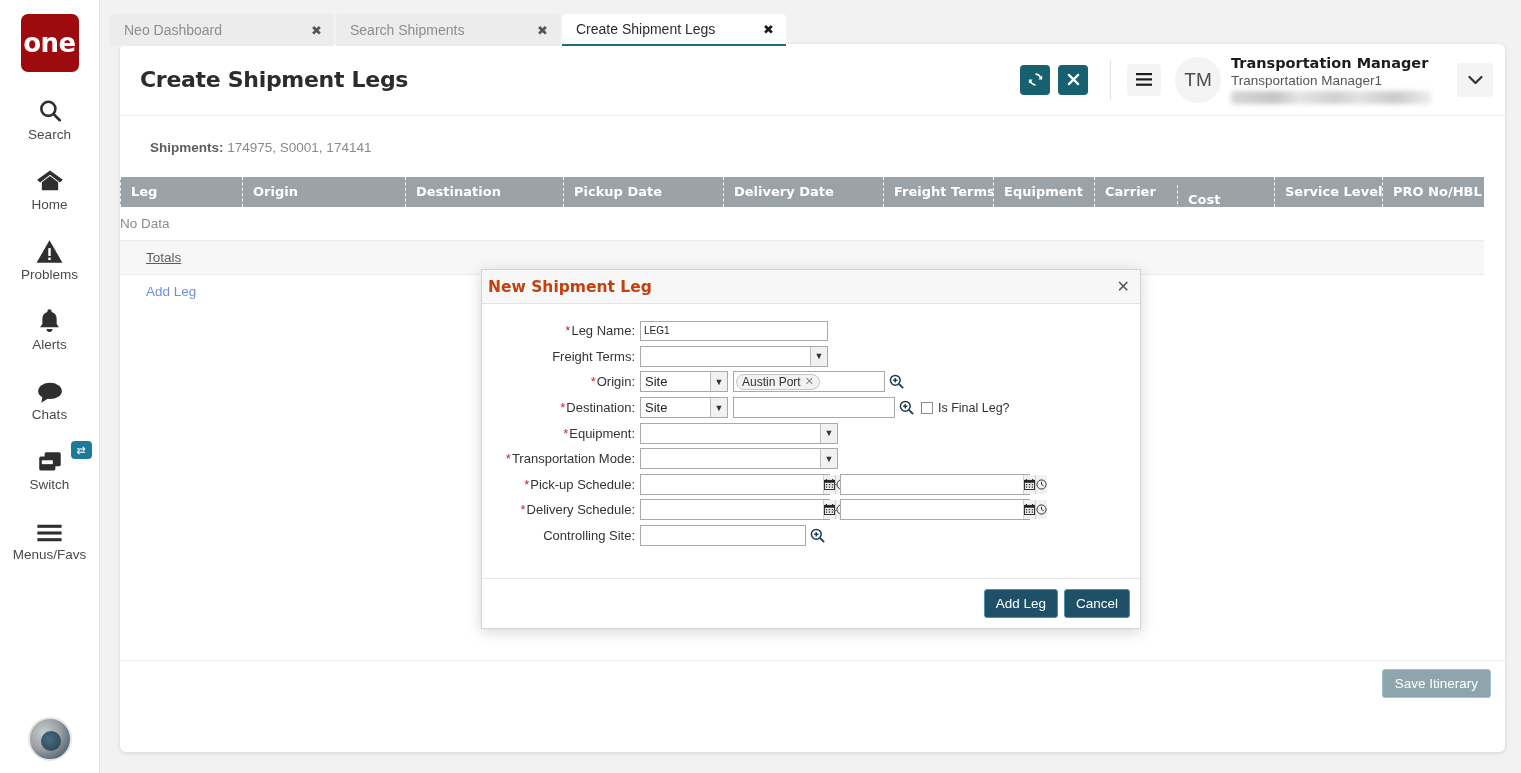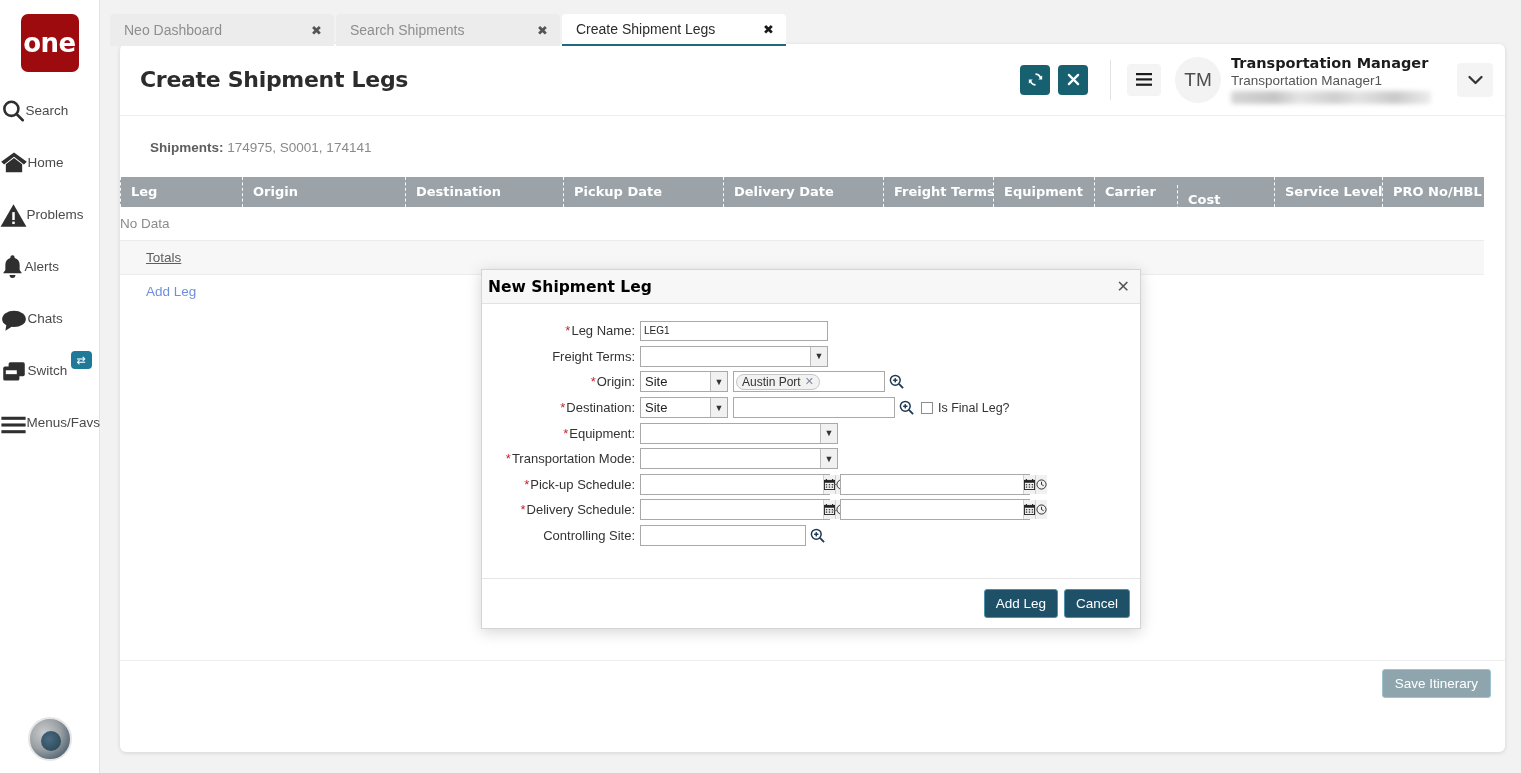--- a/index.html
+++ b/index.html
@@ -23,21 +23,21 @@
   }
   .logo {
     width: 58px; height: 58px; margin-top: 14px;
     background: #9e0b0f; border-radius: 7px;
     display: flex; align-items: center; justify-content: center;
     color: #fff; font-size: 26px; font-weight: bold; letter-spacing: -0.5px;
     font-family: "DejaVu Sans", sans-serif;
   }
   .nav-item {
     width: 100px; margin-top: 22px;
-    display: flex; align-items: center;
+    display: flex; flex-direction: column; align-items: center;
     cursor: pointer; position: relative;
   }
   .nav-item .ico { height: 30px; display:flex; align-items:flex-end; justify-content:center; color:#3b3b3b; }
   .nav-item .lbl { font-size: 13.5px; color: #4a4a4a; margin-top: 3px; font-family:"Liberation Sans",sans-serif;}
   .switch-badge {
     position: absolute; right: 8px; top: -3px;
     width: 21px; height: 18px; border-radius: 4px;
     background: #1f7a99; color:#fff; font-size: 11px;
     display:flex; align-items:center; justify-content:center;
   }
@@ -163,21 +163,21 @@
     position: absolute; left: 481px; top: 269px;
     width: 660px; height: 360px; background: #ffffff;
     border: 1px solid #d4d4d4; box-shadow: 0 3px 14px rgba(0,0,0,0.17);
     z-index: 40; display: flex; flex-direction: column;
   }
   #modal-head {
     height: 34px; background: #f7f7f7; border-bottom: 1px solid #e2e2e2;
     display: flex; align-items: center; padding: 0 10px 0 6px;
   }
   #modal-title {
-    font-size: 15.5px; font-weight: bold; color: #000000;
+    font-size: 15.5px; font-weight: bold; color: #c2410c;
     font-family: "DejaVu Sans", sans-serif;
   }
   #modal-close { margin-left: auto; font-size: 16px; color: #555; cursor: pointer; line-height: 1; }
   #modal-body { flex: 1; padding: 14px 0 0 0; }
   .frow { display: flex; align-items: center; height: 25.6px; margin-bottom: 0; }
   .flabel {
     width: 158px; text-align: right; padding-right: 5px;
     font-size: 13px; color: #333; font-family: "Liberation Sans", sans-serif;
     white-space: nowrap;
   }

